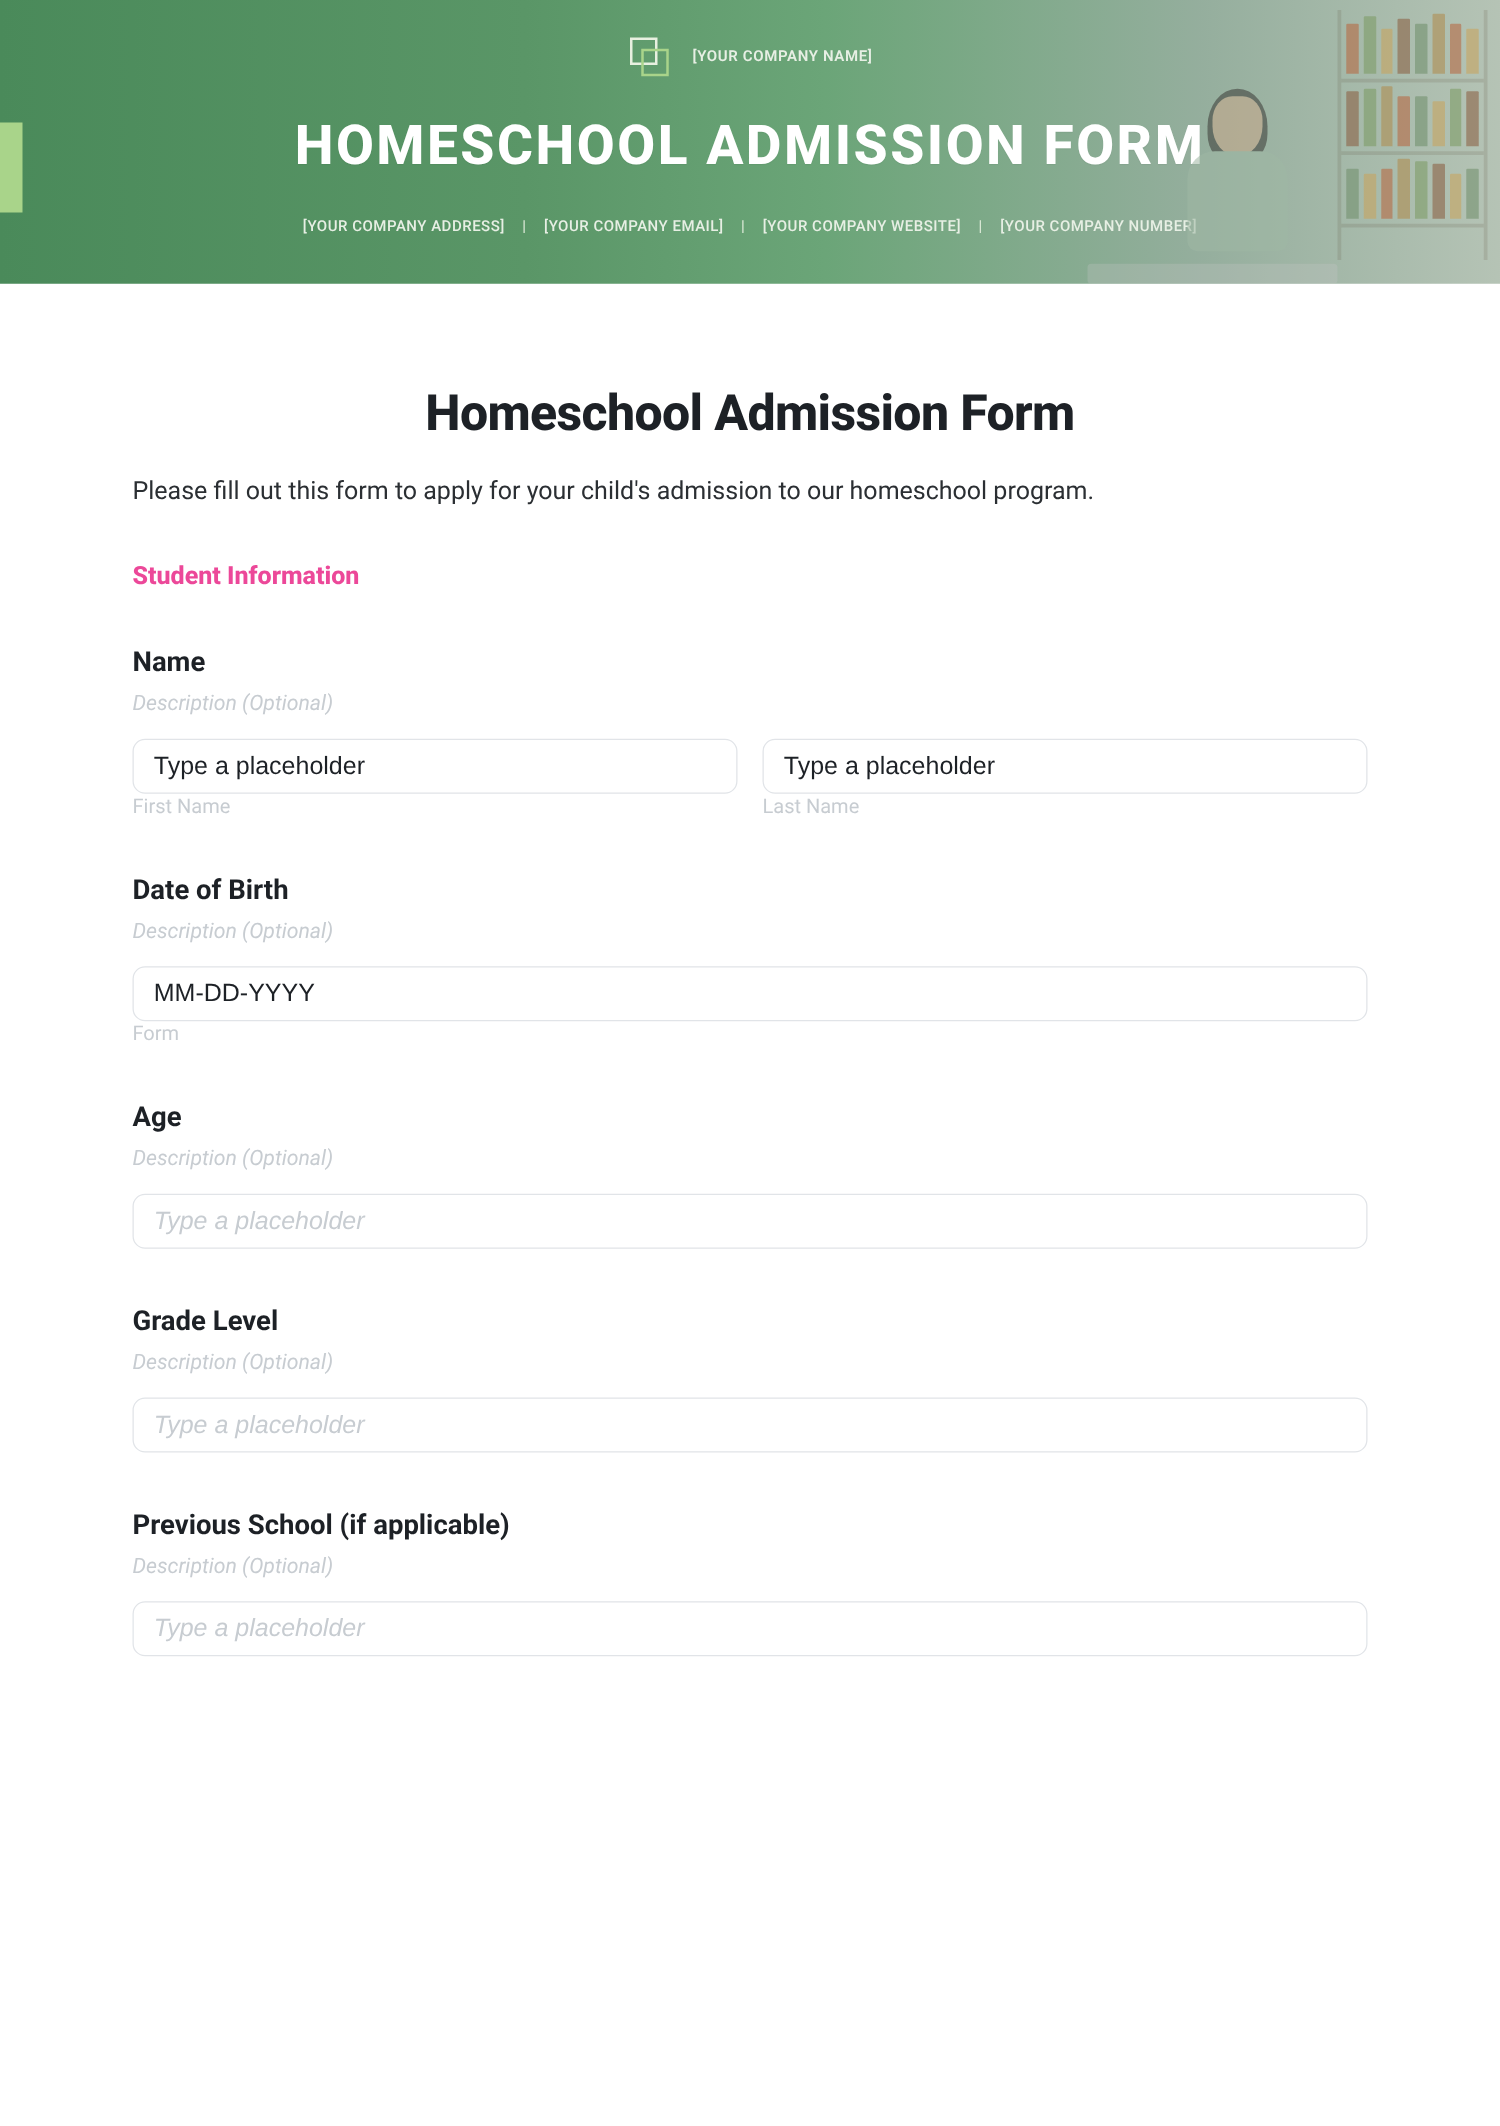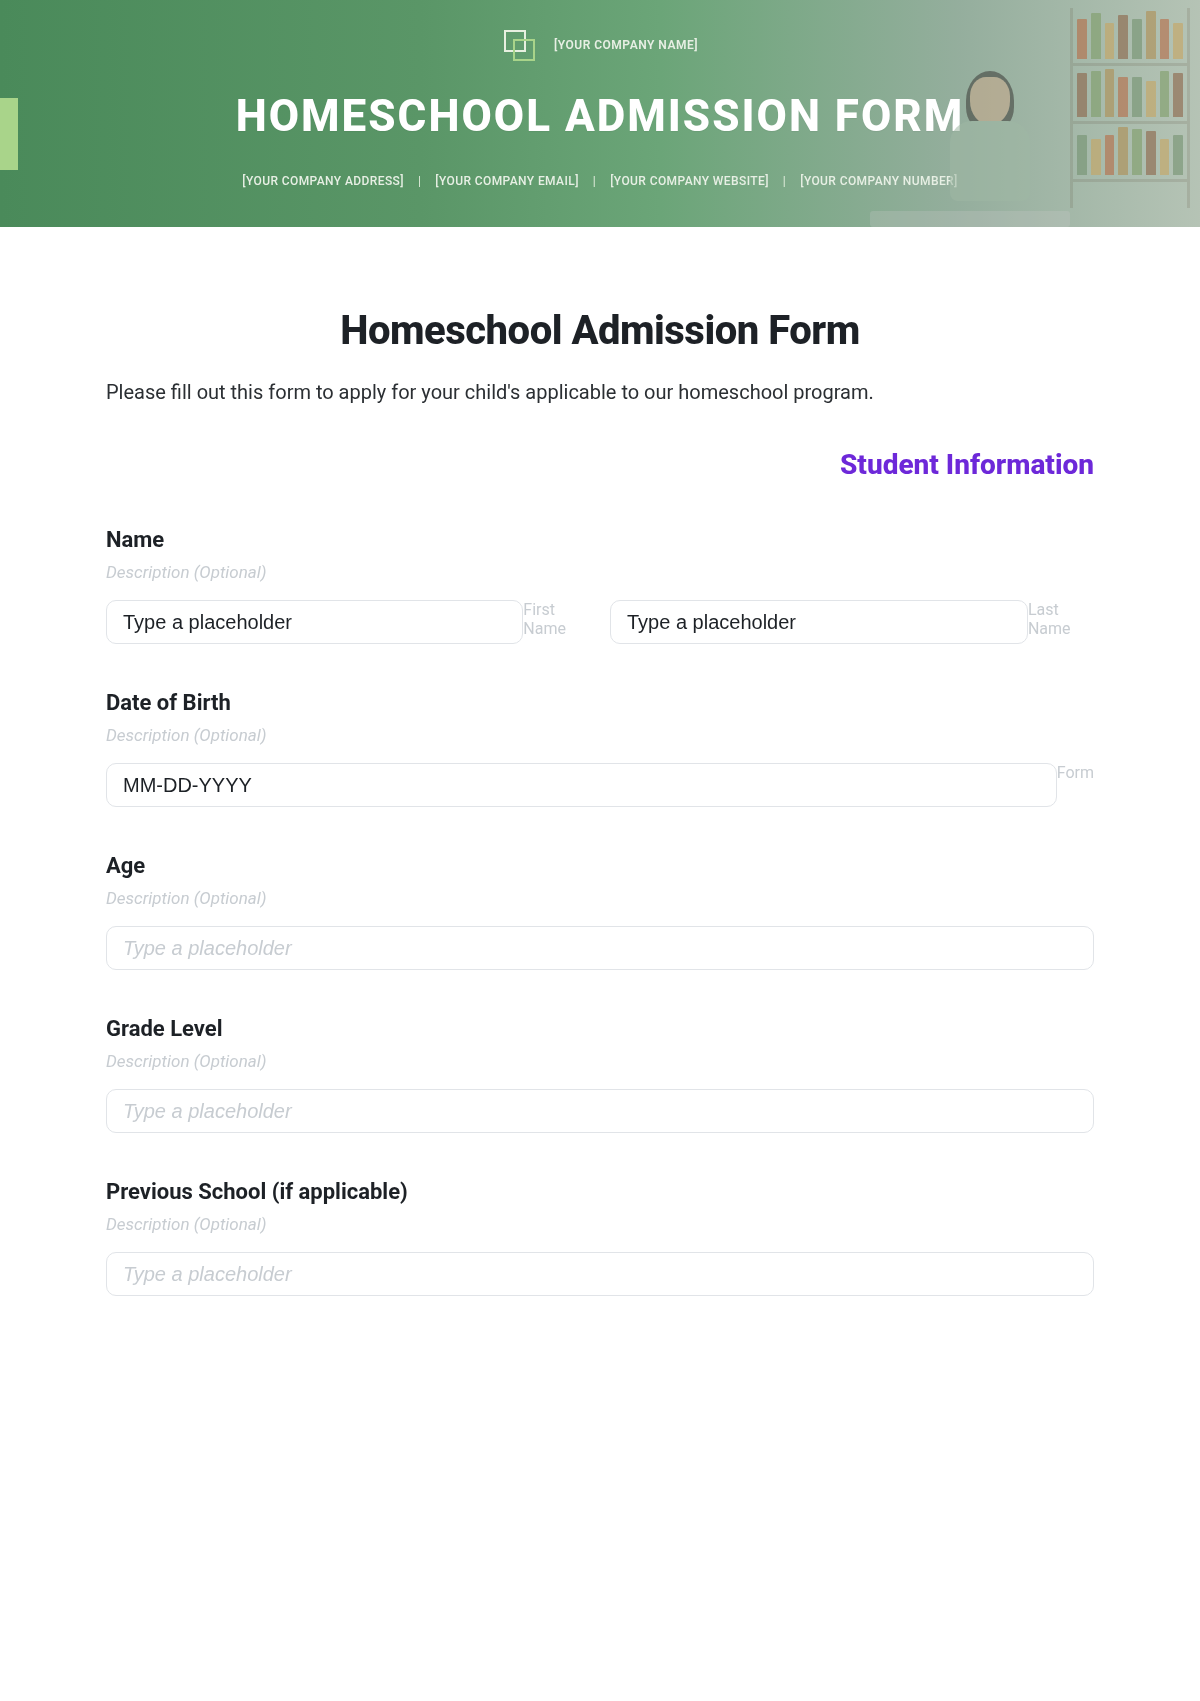--- a/index.html
+++ b/index.html
@@ -118,24 +118,23 @@
     color: #1d2126;
     letter-spacing: -0.5px;
   }
   .page-intro {
     margin-top: 26px;
     font-size: 20px;
     color: #2b2f33;
   }
   .section-heading {
     margin-top: 44px;
-    font-size: 28px;
+    font-size: 20px;
     font-weight: 800;
-    color: #6d28d9;
-    text-align: right;
+    color: #ec4899;
   }
   .field {
     margin-top: 46px;
   }
   .field-label {
     font-size: 22px;
     font-weight: 700;
     color: #1d2126;
     margin-top: 28px;
   }
@@ -143,21 +142,21 @@
     margin-top: 10px;
     font-size: 17px;
     font-style: italic;
     color: #c7ccd1;
   }
   .input-row {
     display: flex;
     gap: 20px;
     margin-top: 18px;
   }
-  .input-col { flex:1; display:flex; flex-direction:row;justify-content:flex-end; }
+  .input-col { flex:1; display:flex; flex-direction:column;justify-content:flex-end; }
   .text-input {
     width: 100%;
     height: 44px;
     border: 1px solid #e1e4e8;
     border-radius: 10px;
     padding: 0 16px;
     font-size: 20px;
     color: #1d2126;
     background:#fff;
     outline:none;
@@ -229,21 +228,21 @@
     <span>[YOUR COMPANY EMAIL]</span>
     <span class="sep">|</span>
     <span>[YOUR COMPANY WEBSITE]</span>
     <span class="sep">|</span>
     <span>[YOUR COMPANY NUMBER]</span>
   </div>
 </div>
 
 <div class="content">
   <h1 class="page-title">Homeschool Admission Form</h1>
-  <p class="page-intro">Please fill out this form to apply for your child's applicable to our homeschool program.</p>
+  <p class="page-intro">Please fill out this form to apply for your child's admission to our homeschool program.</p>
 
   <h2 class="section-heading">Student Information</h2>
 
   <div class="field">
     <div class="field-label">Name</div>
     <div class="field-desc">Description (Optional)</div>
     <div class="input-row">
       <div class="input-col">
         <input class="text-input ph-dark" type="text" placeholder="Type a placeholder" style="">
         <div class="sublabel">First Name</div>

